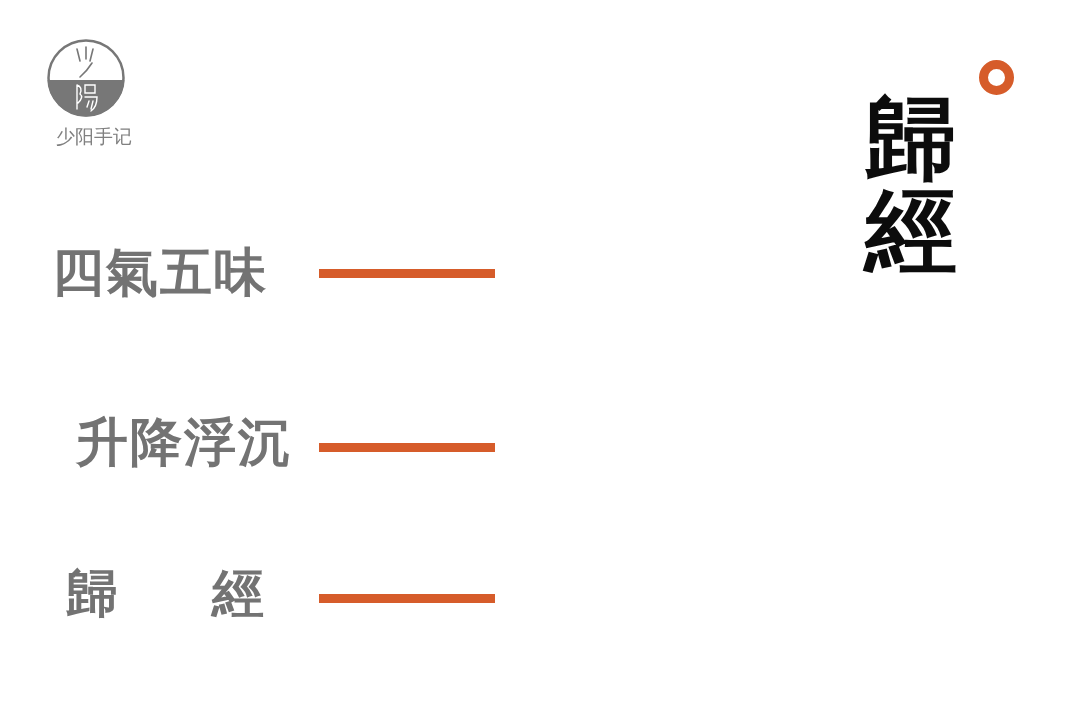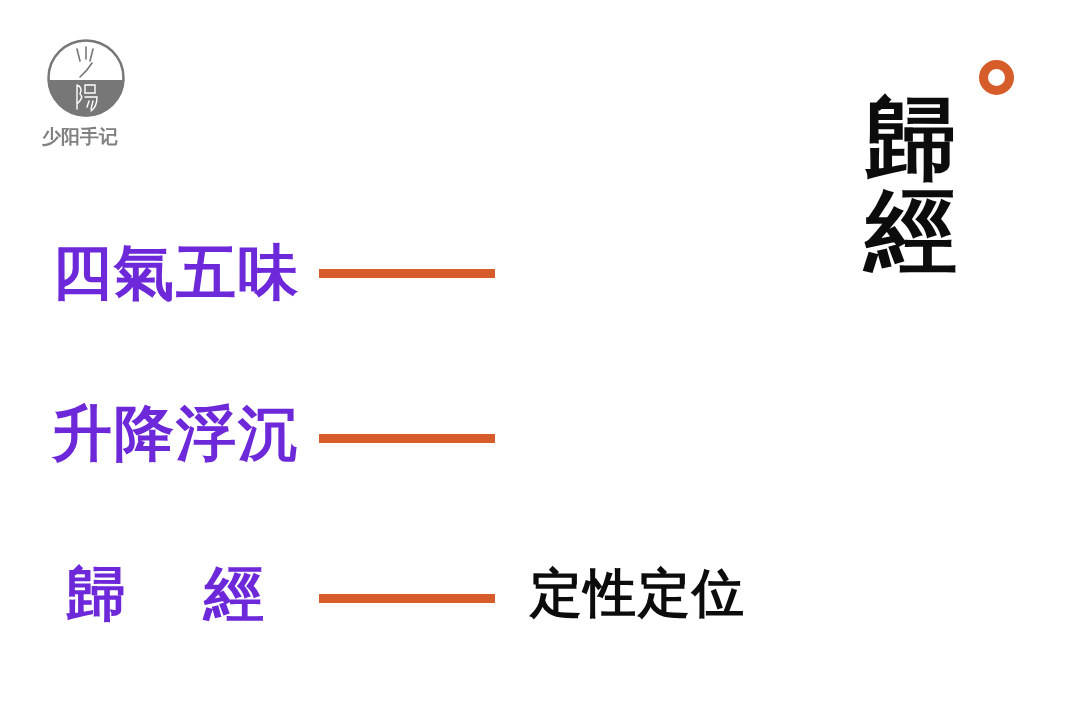--- a/index.html
+++ b/index.html
@@ -23,24 +23,24 @@
       height: 78px;
     }
     .logo svg { width: 78px; height: 78px; display: block; }
     .logo-caption {
       position: absolute;
       left: 42px;
       top: 124px;
       width: 90px;
       font-family: "DejaVu Sans", "Liberation Sans", sans-serif;
       font-size: 19px;
-      font-weight: bold;
+      font-weight: normal;
       color: #808080;
       letter-spacing: 0px;
-      text-align: left;
+      text-align: right;
       white-space: nowrap;
     }
     .ring {
       position: absolute;
       left: 979px;
       top: 60px;
       width: 35px;
       height: 35px;
       box-sizing: border-box;
       border-radius: 50%;
@@ -61,24 +61,24 @@
     .row {
       position: absolute;
       left: 0;
       width: 840px;
       height: 80px;
     }
     .term {
       position: absolute;
       left: 52px;
       width: 240px;
-      font-size: 60px;
+      font-size: 52px;
       line-height: 80px;
       font-weight: bold;
-      color: #6d28d9;
+      color: #737373;
       white-space: nowrap;
       letter-spacing: 2px;
     }
     .term.spread {
       display: flex;
       justify-content: space-between;
       left: 66px;
       width: 200px;
     }
     .dash {
@@ -123,25 +123,24 @@
 <div class="big-title">
   <span>歸</span>
   <span>經</span>
 </div>
 
 <div class="row" style="top:232px;">
   <div class="term">四氣五味</div>
   <div class="dash" style="top:37px;"></div>
 </div>
 
-<div class="row" style="top:393px;">
+<div class="row" style="top:402px;text-align:right;">
   <div class="term">升降浮沉</div>
   <div class="dash" style="top:41px;"></div>
 </div>
 
 <div class="row" style="top:553px;">
   <div class="term spread">
     <span>歸</span>
     <span>經</span>
   </div>
   <div class="dash" style="top:41px;"></div>
-  <div class="meaning">定性定位</div>
 </div>
 
 </body></html>

